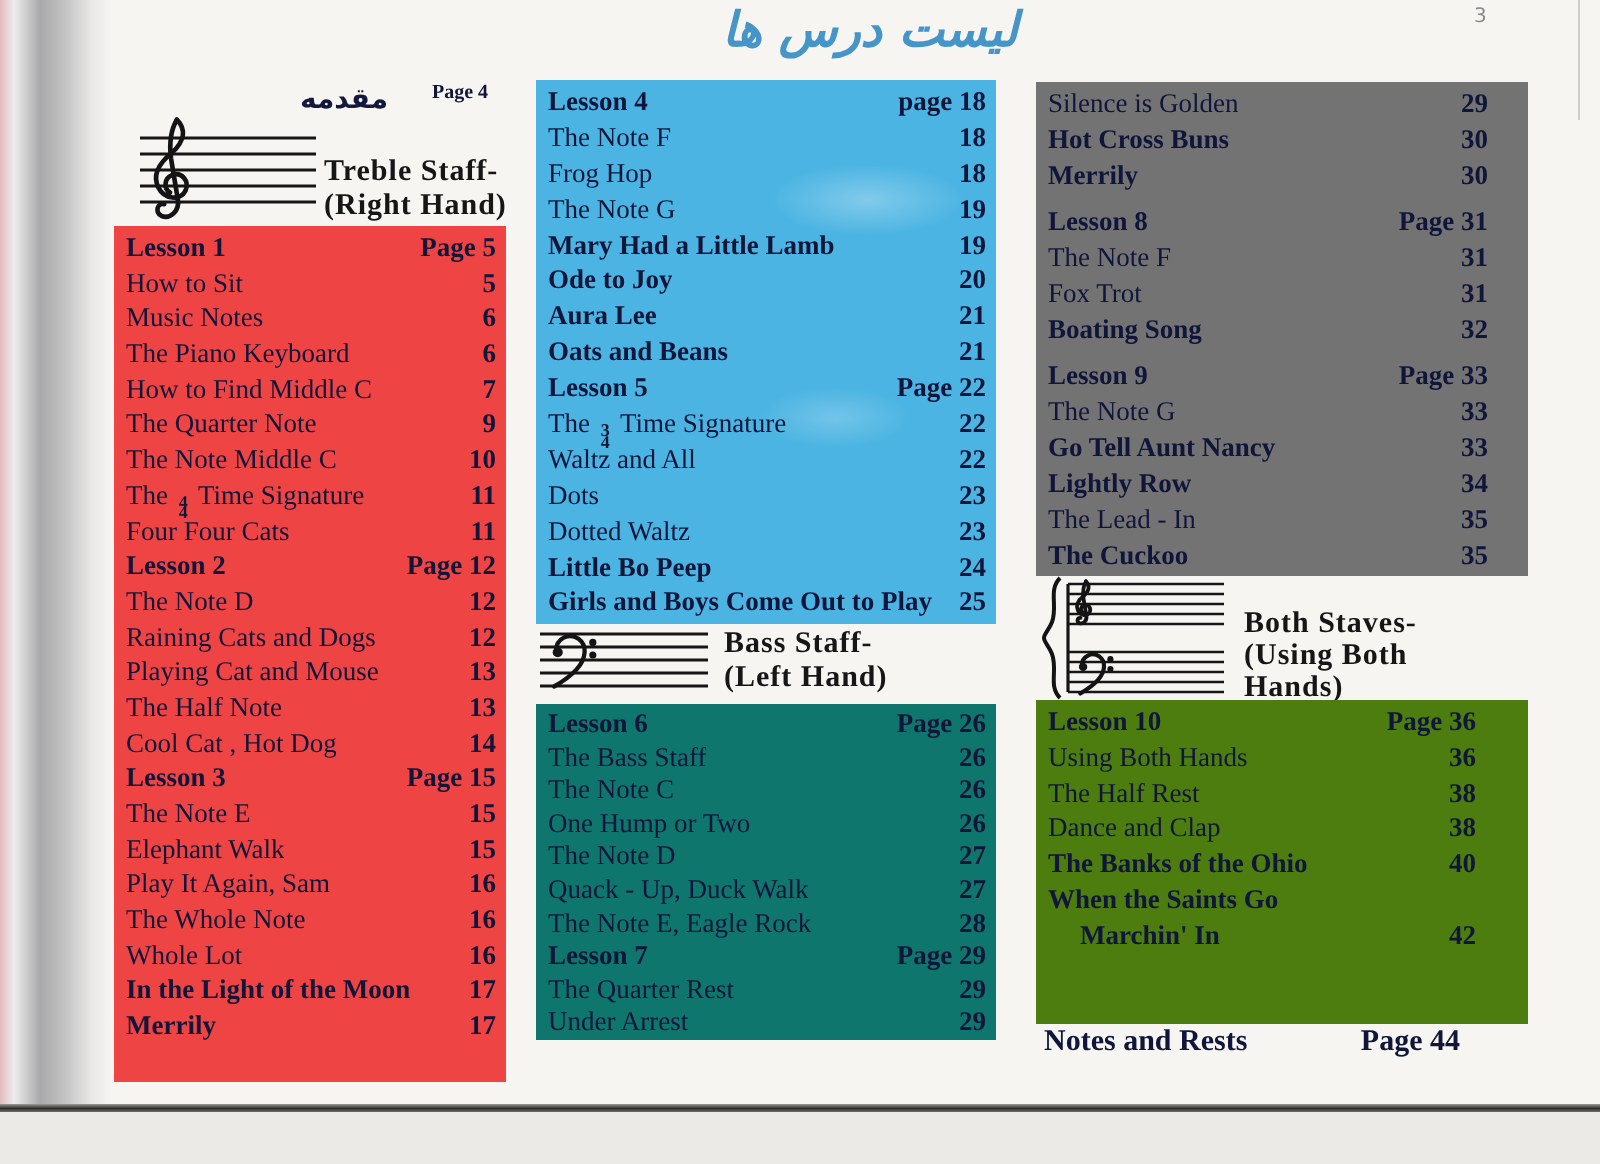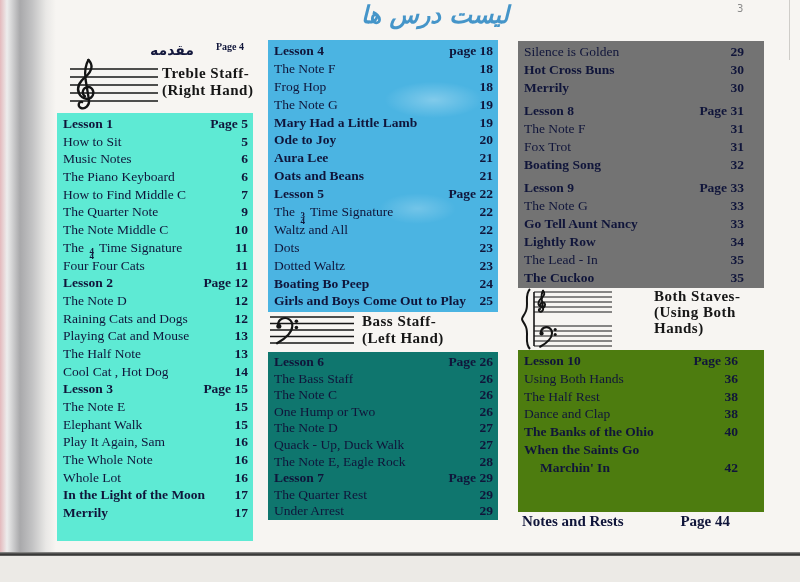--- a/index.html
+++ b/index.html
@@ -25,39 +25,39 @@
   .page-title{
     position:absolute;left:310px;top:1px;width:250px;text-align:center;
     direction:rtl;font-family:"DejaVu Sans",sans-serif;
     font-size:24px;font-weight:bold;font-style:italic;color:#4595c9;letter-spacing:1px;
   }
 
   .intro-fa{position:absolute;left:150px;top:42px;font-size:14px;font-weight:bold;
     direction:rtl;font-family:"DejaVu Sans",sans-serif;color:#14183d;}
   .intro-page{position:absolute;left:216px;top:41px;font-size:10px;font-weight:bold;}
 
-  .staff-header{position:absolute;display:flex;align-items:flex-start;}
+  .staff-header{position:absolute;display:flex;align-items:flex-end;}
   .staff-header .txt{font-weight:bold;font-size:15px;letter-spacing:.5px;line-height:17px;color:#161616;}
   .treble-header{left:66px;top:58px;}
   .treble-header .txt{margin-left:4px;margin-top:7px;}
   .bass-header{left:270px;top:312px;}
   .bass-header .txt{margin-left:8px;margin-top:1px;}
-  .both-header{left:520px;top:286px;gap:32px;}
+  .both-header{left:520px;top:286px;}
   .both-header .txt{margin-left:8px;margin-top:2px;line-height:16px;}
 
   .box{position:absolute;box-sizing:border-box;padding:2px 5px 0 6px;}
   .box .row{display:flex;justify-content:space-between;align-items:baseline;
     font-size:13.5px;white-space:nowrap;}
   .box .row .lbl{overflow:hidden;}
   .box .row .pg{font-weight:bold;}
   .box .row.bold .lbl,.box .row.lesson .lbl{font-weight:bold;}
   .box .row.indent .lbl{padding-left:16px;}
   .box .row.gap{margin-top:5px;}
 
-  .col-left{left:57px;top:113px;width:196px;height:428px;background:#5eead4;}
+  .col-left{left:57px;top:113px;width:196px;height:428px;background:#ef4444;}
   .col-left .row{height:17.7px;line-height:17.7px;}
 
   .col-mid-top{left:268px;top:40px;width:230px;height:272px;background:#4bb4e2;
     background-image:radial-gradient(ellipse 70px 26px at 72% 22%,rgba(255,255,255,.30),rgba(255,255,255,0) 70%),
                      radial-gradient(ellipse 55px 22px at 65% 62%,rgba(255,255,255,.22),rgba(255,255,255,0) 70%);}
   .col-mid-top .row{height:17.9px;line-height:17.9px;}
 
   .col-mid-bottom{left:268px;top:352px;width:230px;height:168px;background:#0f766e;}
   .col-mid-bottom .row{height:16.6px;line-height:16.6px;}
 
@@ -315,21 +315,21 @@
     </div>
     <div class="row">
       <span class="lbl">Dots</span>
       <span class="pg">23</span>
     </div>
     <div class="row">
       <span class="lbl">Dotted Waltz</span>
       <span class="pg">23</span>
     </div>
     <div class="row bold">
-      <span class="lbl">Boating Bo Peep</span>
+      <span class="lbl">Little Bo Peep</span>
       <span class="pg">24</span>
     </div>
     <div class="row bold">
       <span class="lbl">Girls and Boys Come Out to Play</span>
       <span class="pg">25</span>
     </div>
   </div>
 <div class="box col-mid-bottom" id="col-mid-bottom">
     <div class="row lesson">
       <span class="lbl">Lesson 6</span>

